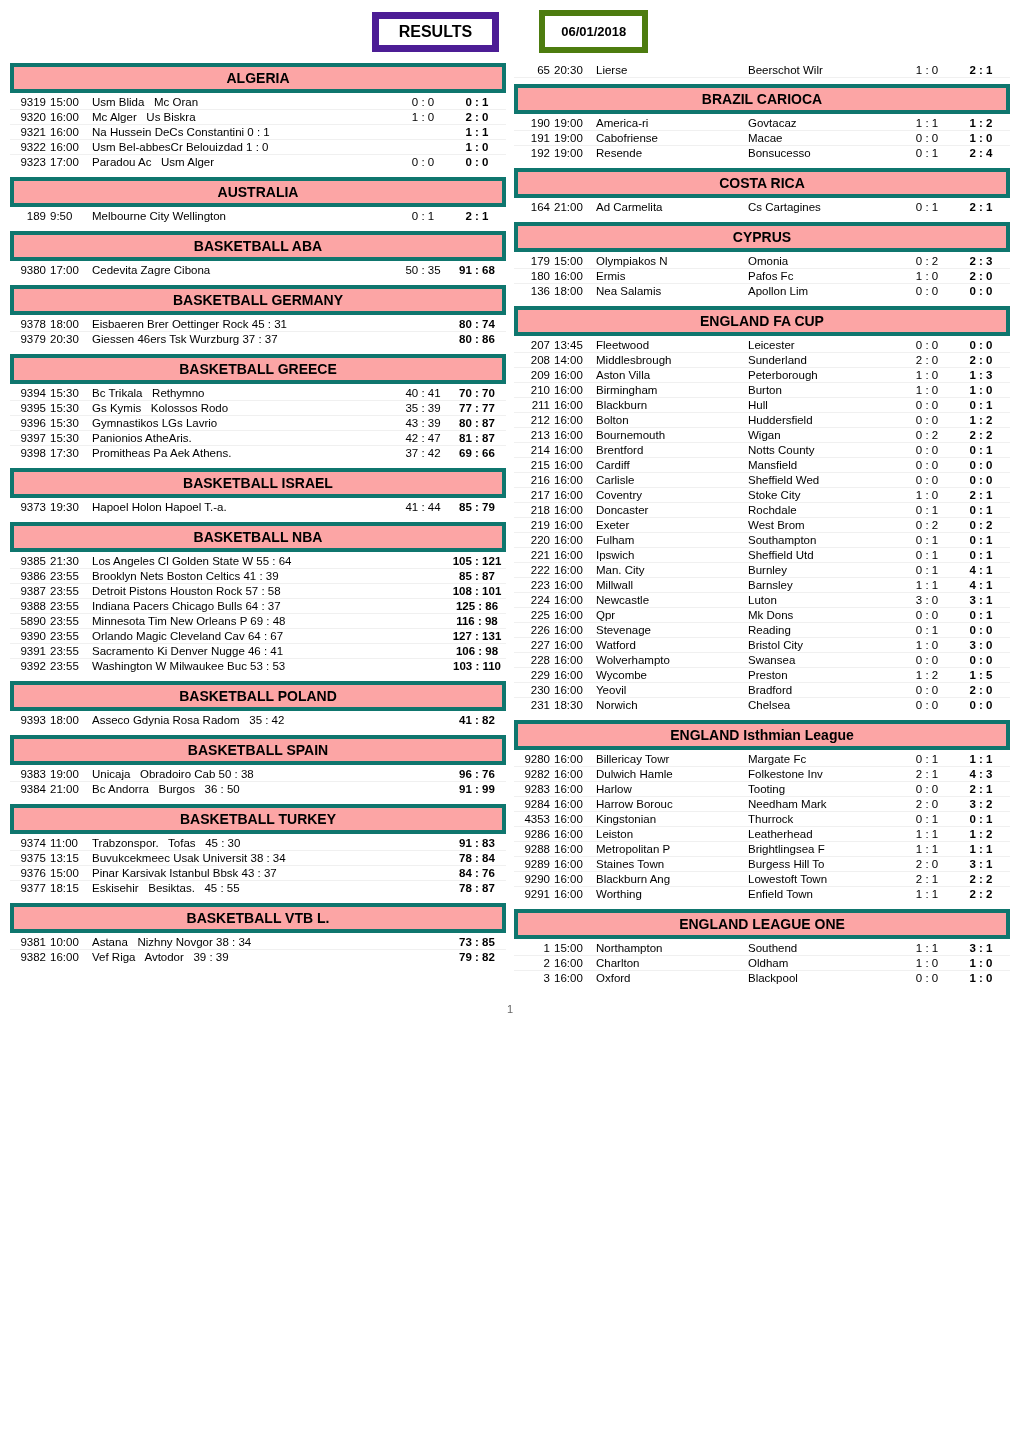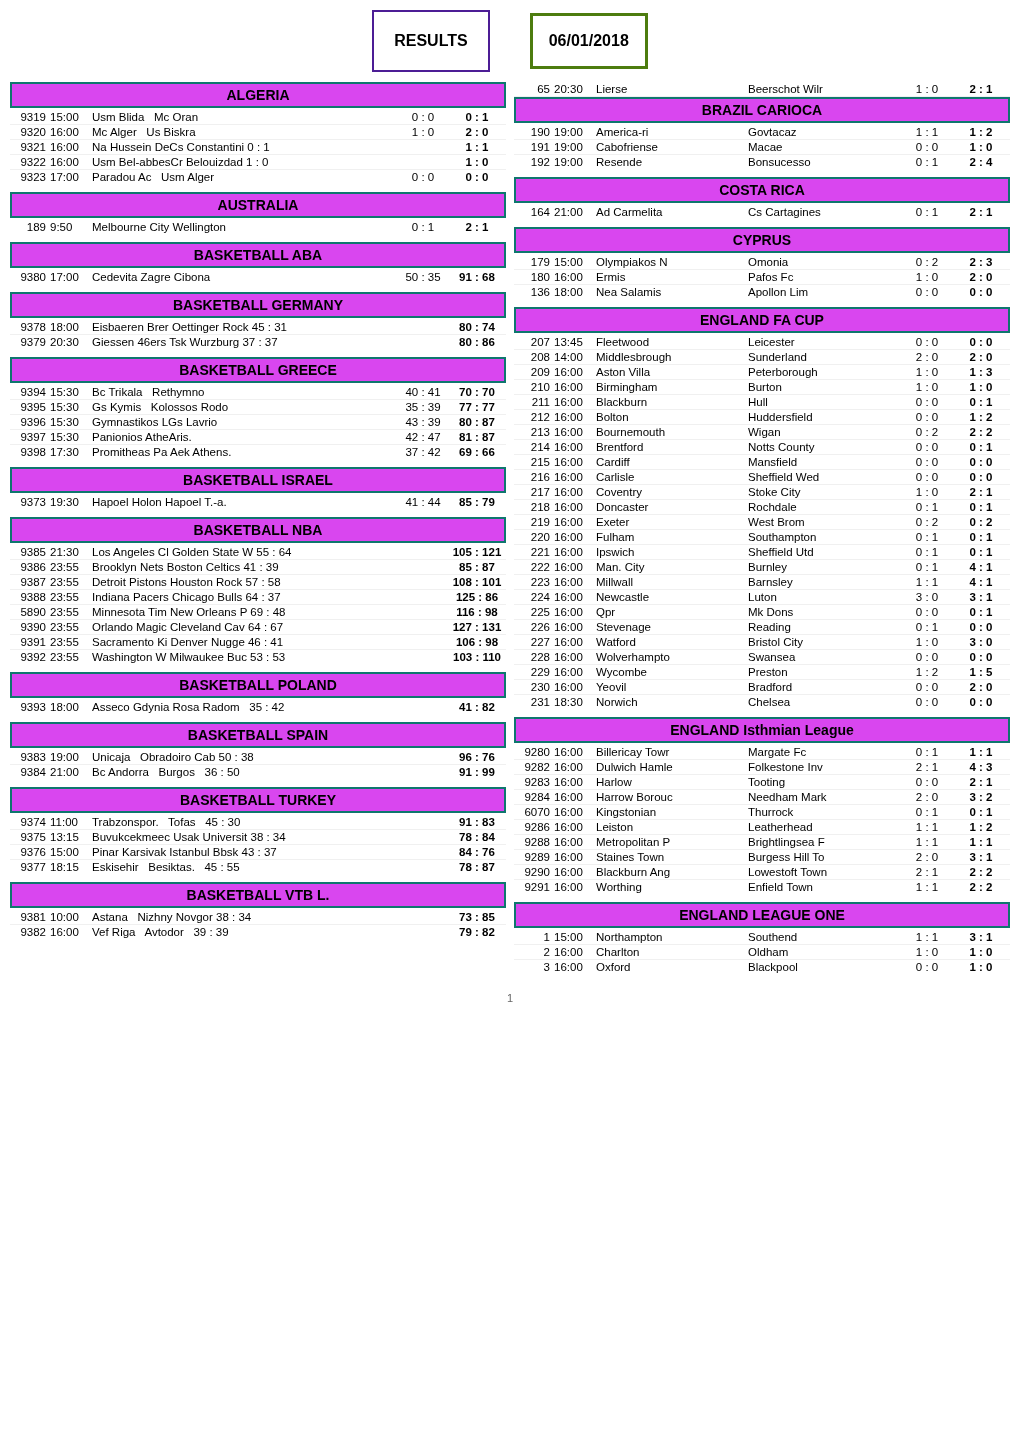--- a/index.html
+++ b/index.html
@@ -13,47 +13,47 @@
       padding: 10px;
     }
     .page-header {
       display: flex;
       justify-content: center;
       align-items: center;
       margin-bottom: 10px;
       gap: 40px;
     }
     .page-header .results-title {
-      border: 2px solid #4c1d95;
-      padding: 20px 20px;
+      border: 7px solid #4c1d95;
+      padding: 4px 20px;
       font-weight: bold;
       font-size: 16px;
     }
     .page-header .date-box {
-      border: 3px solid #4d7c0f;
-      padding: 16px 16px;
+      border: 6px solid #4d7c0f;
+      padding: 8px 16px;
       font-weight: bold;
-      font-size: 16px;
+      font-size: 13px;
     }
     .two-col {
       display: flex;
       gap: 8px;
     }
     .left-col, .right-col {
       flex: 1;
     }
     .section {
       margin-bottom: 8px;
     }
     .section-title {
       text-align: center;
       font-weight: bold;
       font-size: 14px;
-      background: #d946ef;
-      border: 2px solid #0f766e;
+      background: #fca5a5;
+      border: 4px solid #0f766e;
       padding: 3px 0;
       margin-bottom: 2px;
     }
     .match-row {
       display: flex;
       align-items: center;
       padding: 1px 2px;
       border-bottom: 1px solid #f0f0f0;
       font-size: 11.5px;
     }
@@ -329,21 +329,21 @@
         <span class="col-home">Vef Riga &nbsp; Avtodor &nbsp; 39 : 39</span>
         <span class="col-ft score-bold">79 : 82</span>
       </div>
     </div>
 
 
   </div>
 
   <div class="right-col">
 
-    <div class="match-row" style="margin-bottom:0;">
+    <div class="match-row" style="margin-bottom:6px;">
       <span class="col-num">65</span>
       <span class="col-time">20:30</span>
       <span class="col-home">Lierse</span>
       <span class="col-away">Beerschot Wilr</span>
       <span class="col-ht">1 : 0</span>
       <span class="col-ft score-bold">2 : 1</span>
     </div>
 
     <div class="section">
       <div class="section-title">BRAZIL CARIOCA</div>
@@ -645,21 +645,21 @@
       </div>
       <div class="match-row">
         <span class="col-num">9284</span>
         <span class="col-time">16:00</span>
         <span class="col-home">Harrow Borouc</span>
         <span class="col-away">Needham Mark</span>
         <span class="col-ht">2 : 0</span>
         <span class="col-ft score-bold">3 : 2</span>
       </div>
       <div class="match-row">
-        <span class="col-num">6070</span>
+        <span class="col-num">4353</span>
         <span class="col-time">16:00</span>
         <span class="col-home">Kingstonian</span>
         <span class="col-away">Thurrock</span>
         <span class="col-ht">0 : 1</span>
         <span class="col-ft score-bold">0 : 1</span>
       </div>
       <div class="match-row">
         <span class="col-num">9286</span>
         <span class="col-time">16:00</span>
         <span class="col-home">Leiston</span>

